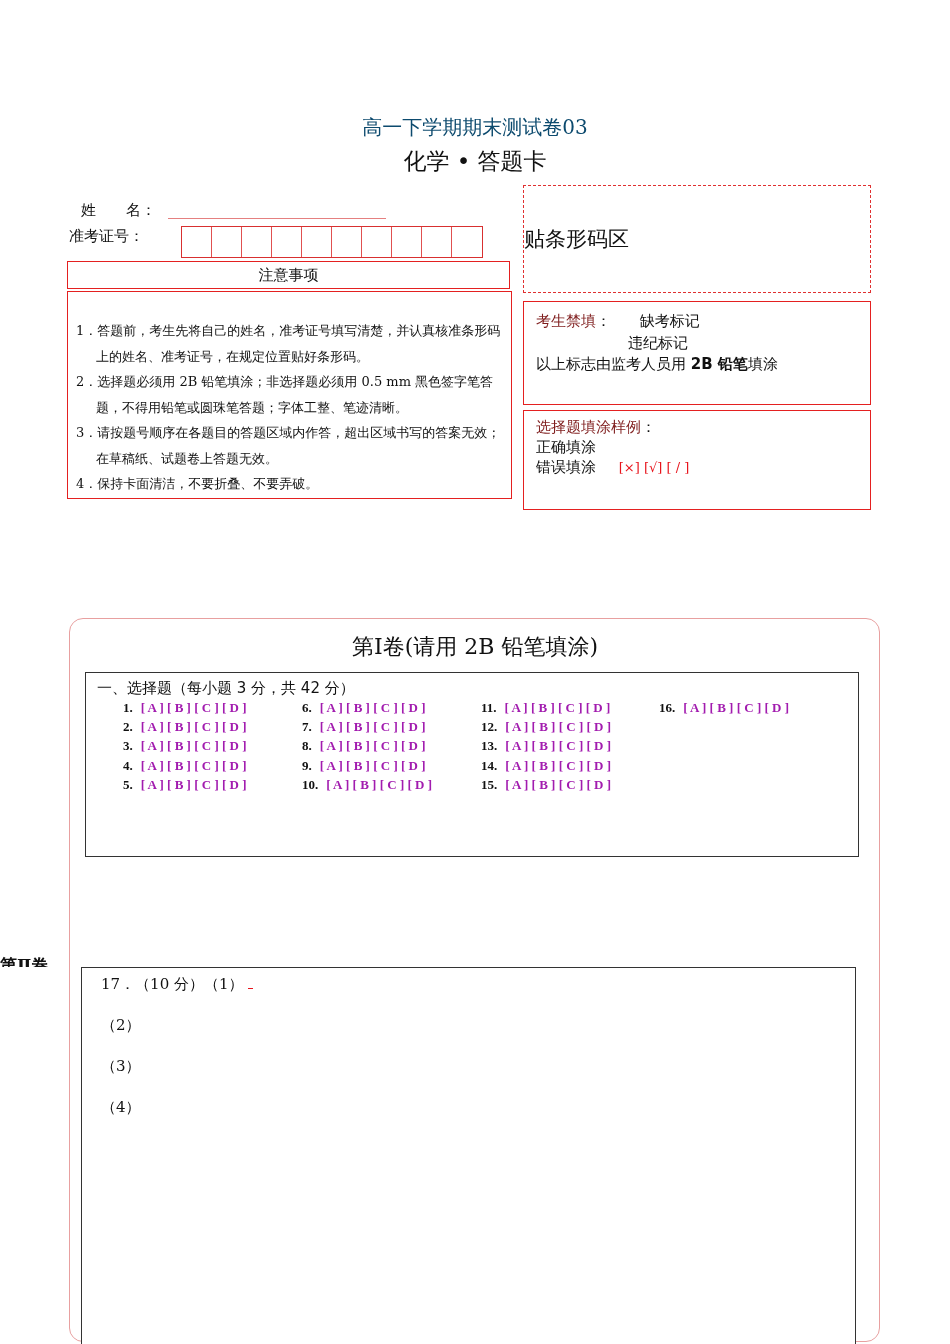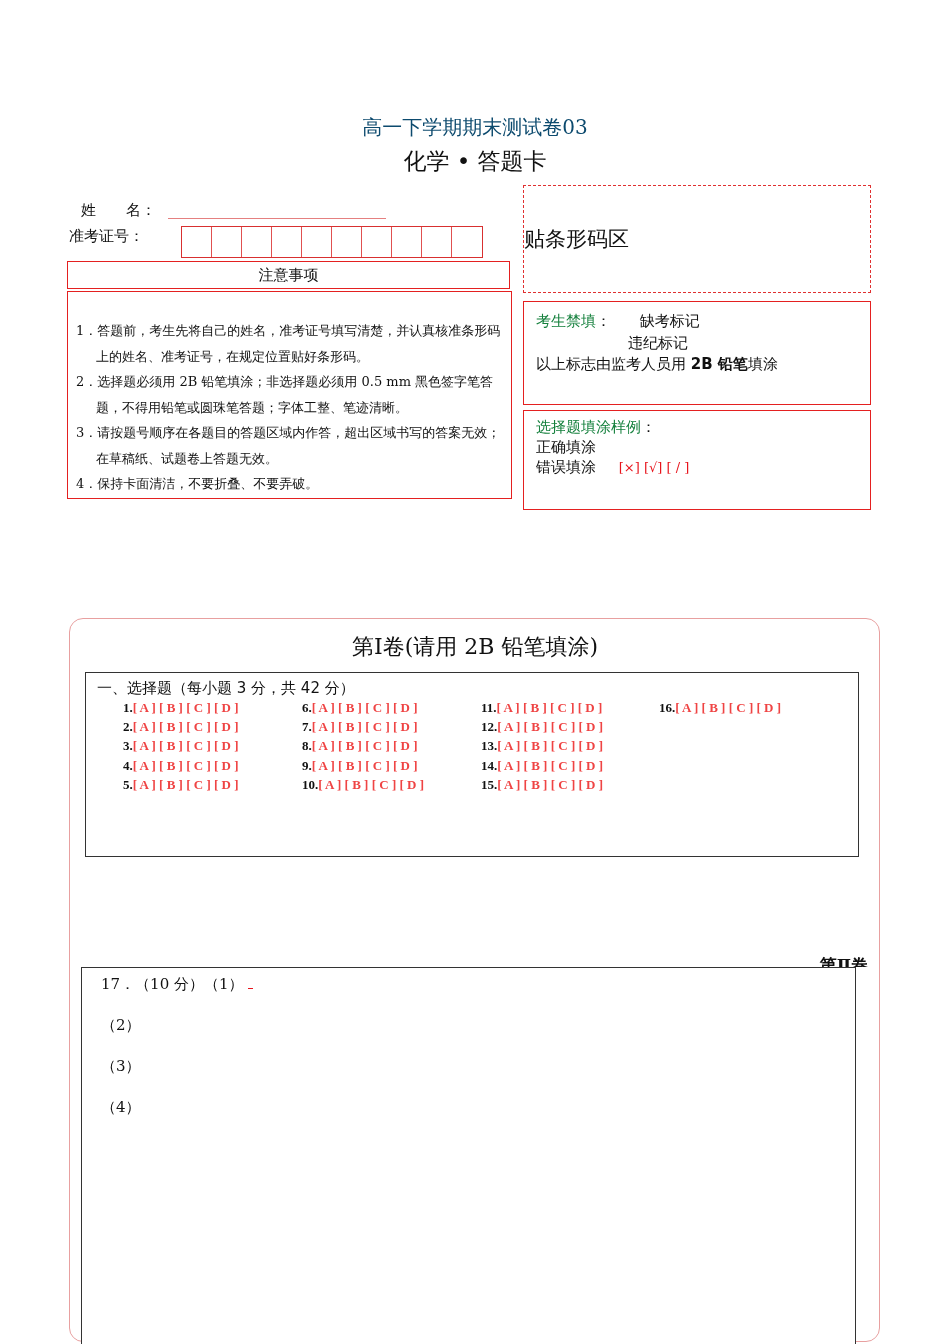--- a/index.html
+++ b/index.html
@@ -1,19 +1,19 @@
 <!DOCTYPE html>
 <html><head>
 <meta charset="utf-8">
 <style>
   html, body { margin:0; padding:0; background:#fff; }
   body { width:950px; height:1344px; position:relative; overflow:hidden;
          font-family:"DejaVu Serif","Liberation Serif",serif; color:#111; }
   .abs { position:absolute; }
-  .red { color:#15803d; }
+  .red { color:#7f1d1d; }
   .title { left:0; width:950px; text-align:center; }
   #t1 { top:114px; font-size:20px; color:#0c4a6e; }
   #t2 { top:146px; font-size:23px; font-family:"DejaVu Sans","Liberation Sans",sans-serif; }
   .lbl { font-size:15px; }
   #name-label { left:81px; top:201px; letter-spacing:0; }
   #name-line { left:168px; top:218px; width:218px; border-bottom:1px solid #e58080; height:0; }
   #id-label { left:69px; top:227px; }
   #id-boxes { left:181px; top:226px; height:30px; display:flex; border:1.5px solid #d83030; }
   .idbox { width:30px; height:30px; border-right:1.5px solid #e05050; box-sizing:border-box; }
   .idbox:last-child { border-right:none; }
@@ -32,22 +32,22 @@
              padding:6px 12px; font-size:15px; line-height:20px; font-family:"DejaVu Sans","Liberation Sans",sans-serif; }
   .wrong-marks { color:#e8141c; font-size:13px; margin-left:18px; font-family:"DejaVu Serif","Liberation Serif",serif; }
   #section1 { left:69px; top:618px; width:811px; height:724px; border:1px solid #e8a0a0; border-radius:14px; box-sizing:border-box; }
   #sec1-title { left:0; top:632px; width:950px; text-align:center; font-size:22px; }
   #choice-box { left:85px; top:672px; width:774px; height:185px; border:1.5px solid #333; box-sizing:border-box; }
   #choice-head { left:97px; top:679px; font-size:15px; font-family:"DejaVu Sans","Liberation Sans",sans-serif;text-align:center; }
   .qcol { position:absolute; top:698px; }
   .q { font-size:13px; font-weight:bold; height:19.2px; line-height:19.2px; white-space:nowrap;
        font-family:"Liberation Serif","DejaVu Serif",serif; }
   .q .num { color:#111; }
-  .q .opts { color:#ef4444; }
-  #sec2-peek { left:0; top:954px; width:868px; text-align:right; font-size:17px; font-weight:bold; height:13px; overflow:hidden; }
+  .q .opts { color:#a21caf;margin-left:8px; }
+  #sec2-peek { left:0; top:954px; width:868px; text-align:left; font-size:17px; font-weight:bold; height:13px; overflow:hidden; }
   #answer-box { left:81px; top:967px; width:775px; height:400px; border:1.5px solid #333; box-sizing:border-box; background:#fff; }
   .sub { position:absolute; left:101px; font-size:15px; }
   .caret { display:inline-block; width:5px; border-bottom:1px solid #e8141c; height:13px; margin-left:4px; }
 </style>
 </head>
 <body>
 
 <div class="abs title" id="t1">高一下学期期末测试卷03</div>
 <div class="abs title" id="t2">化学 • 答题卡</div>
 

